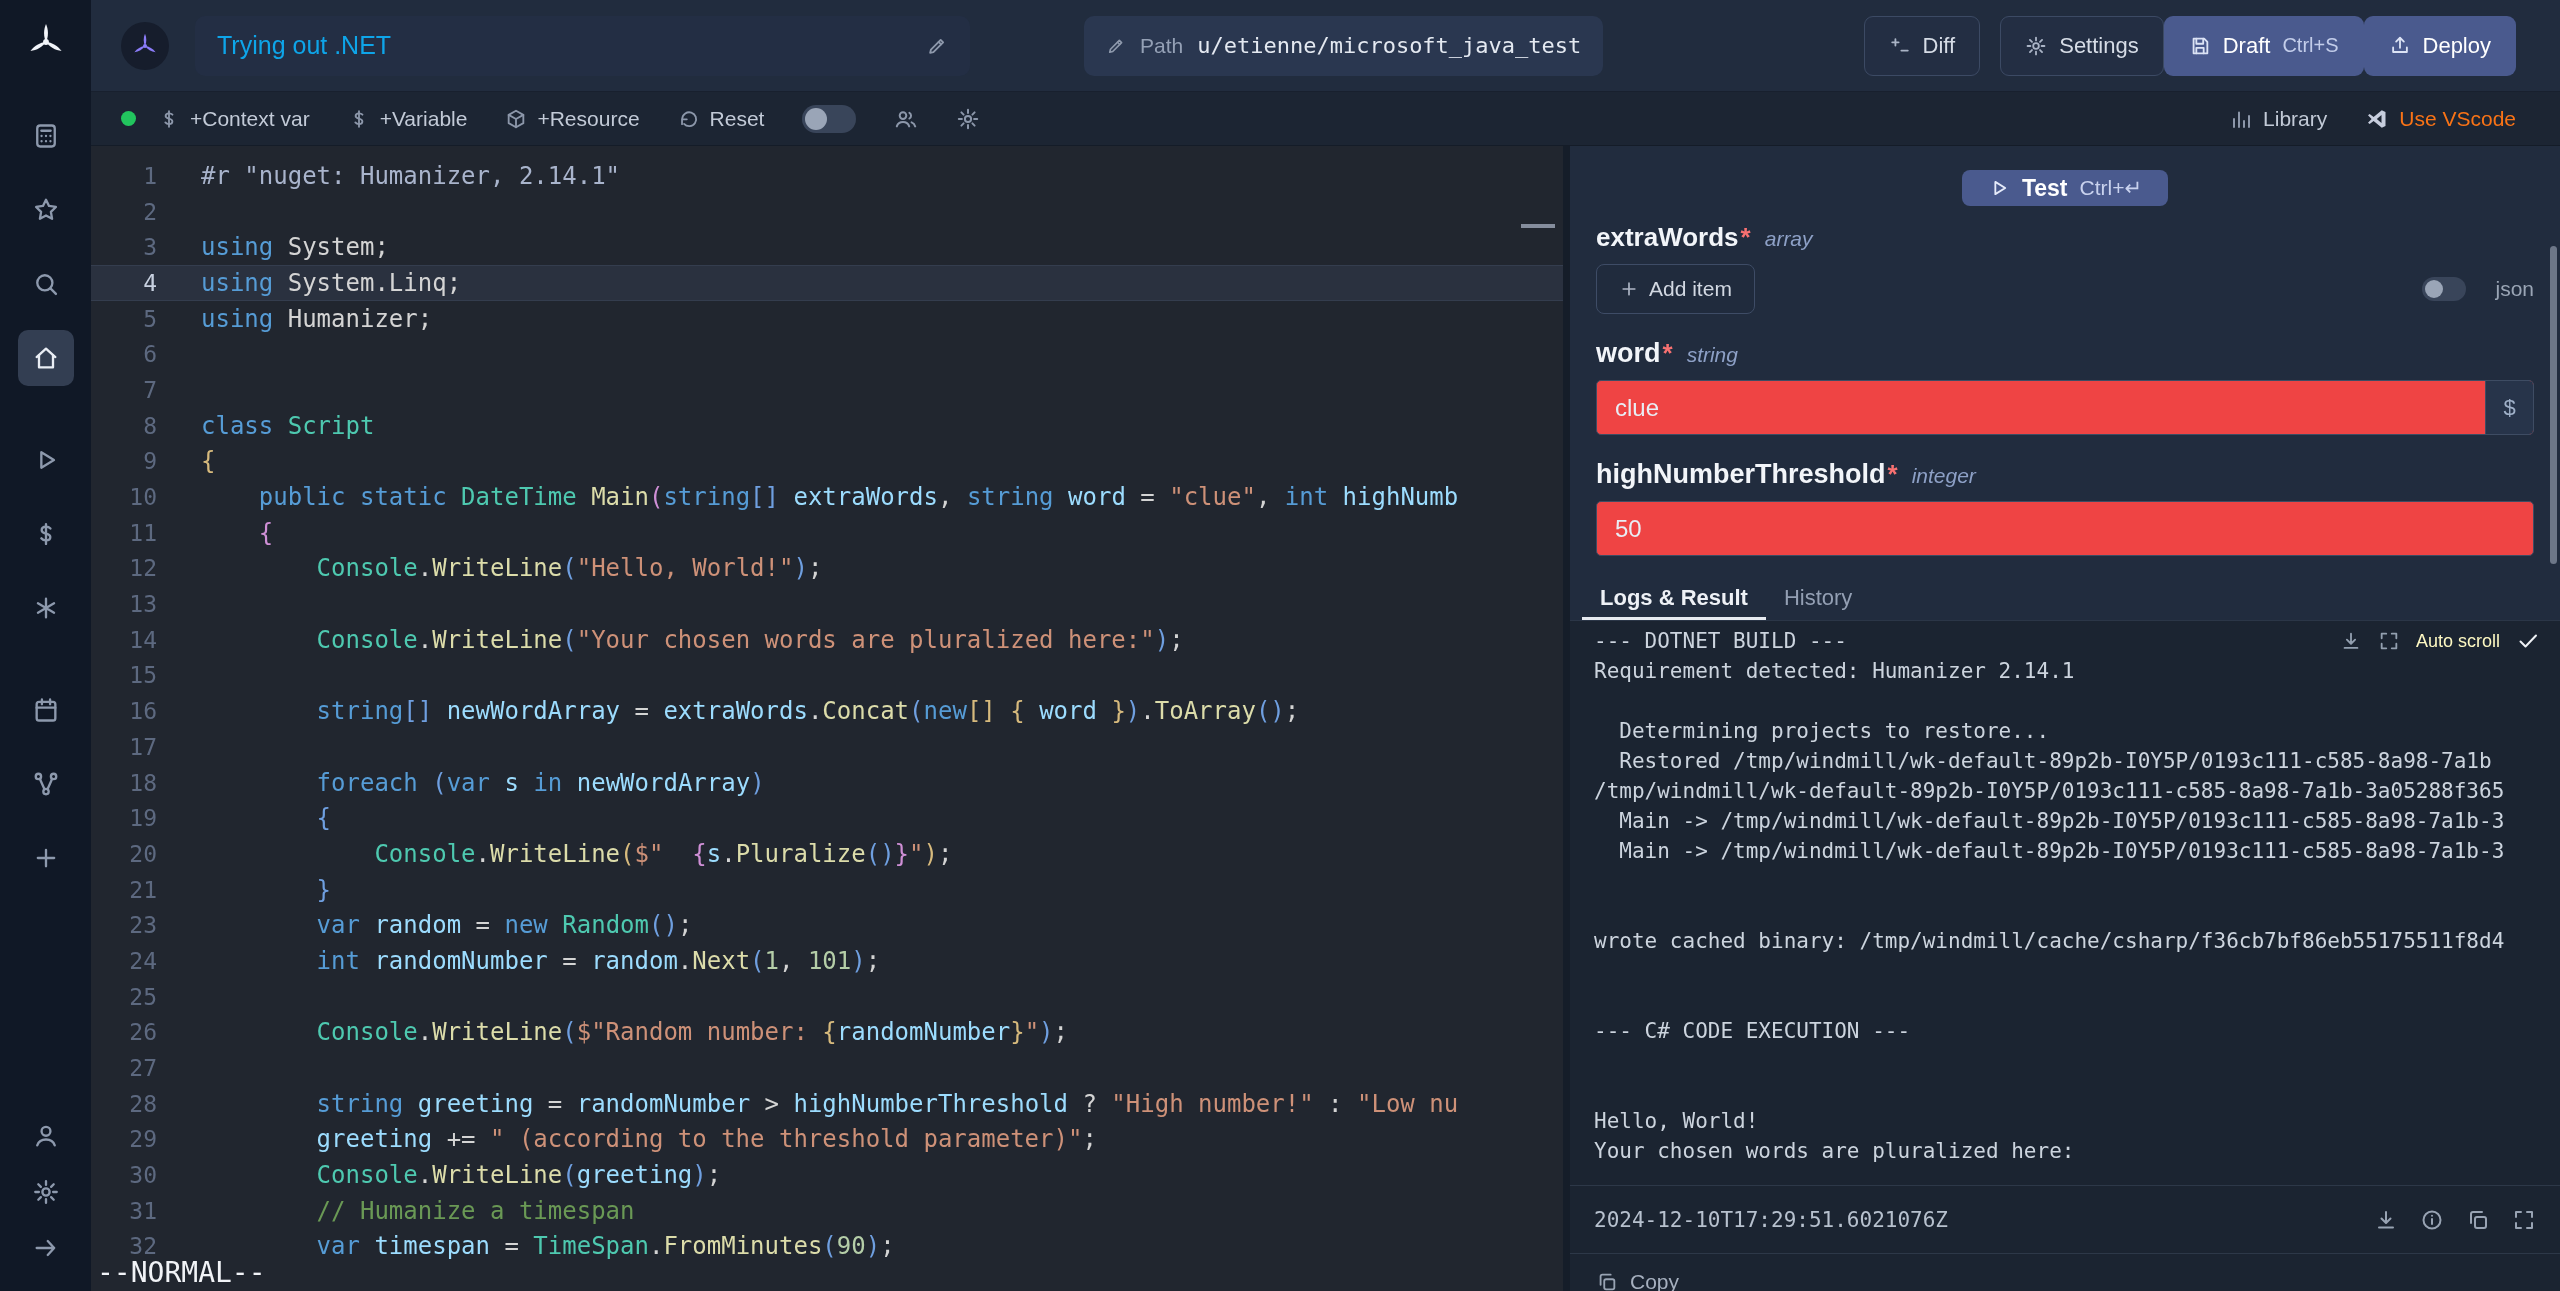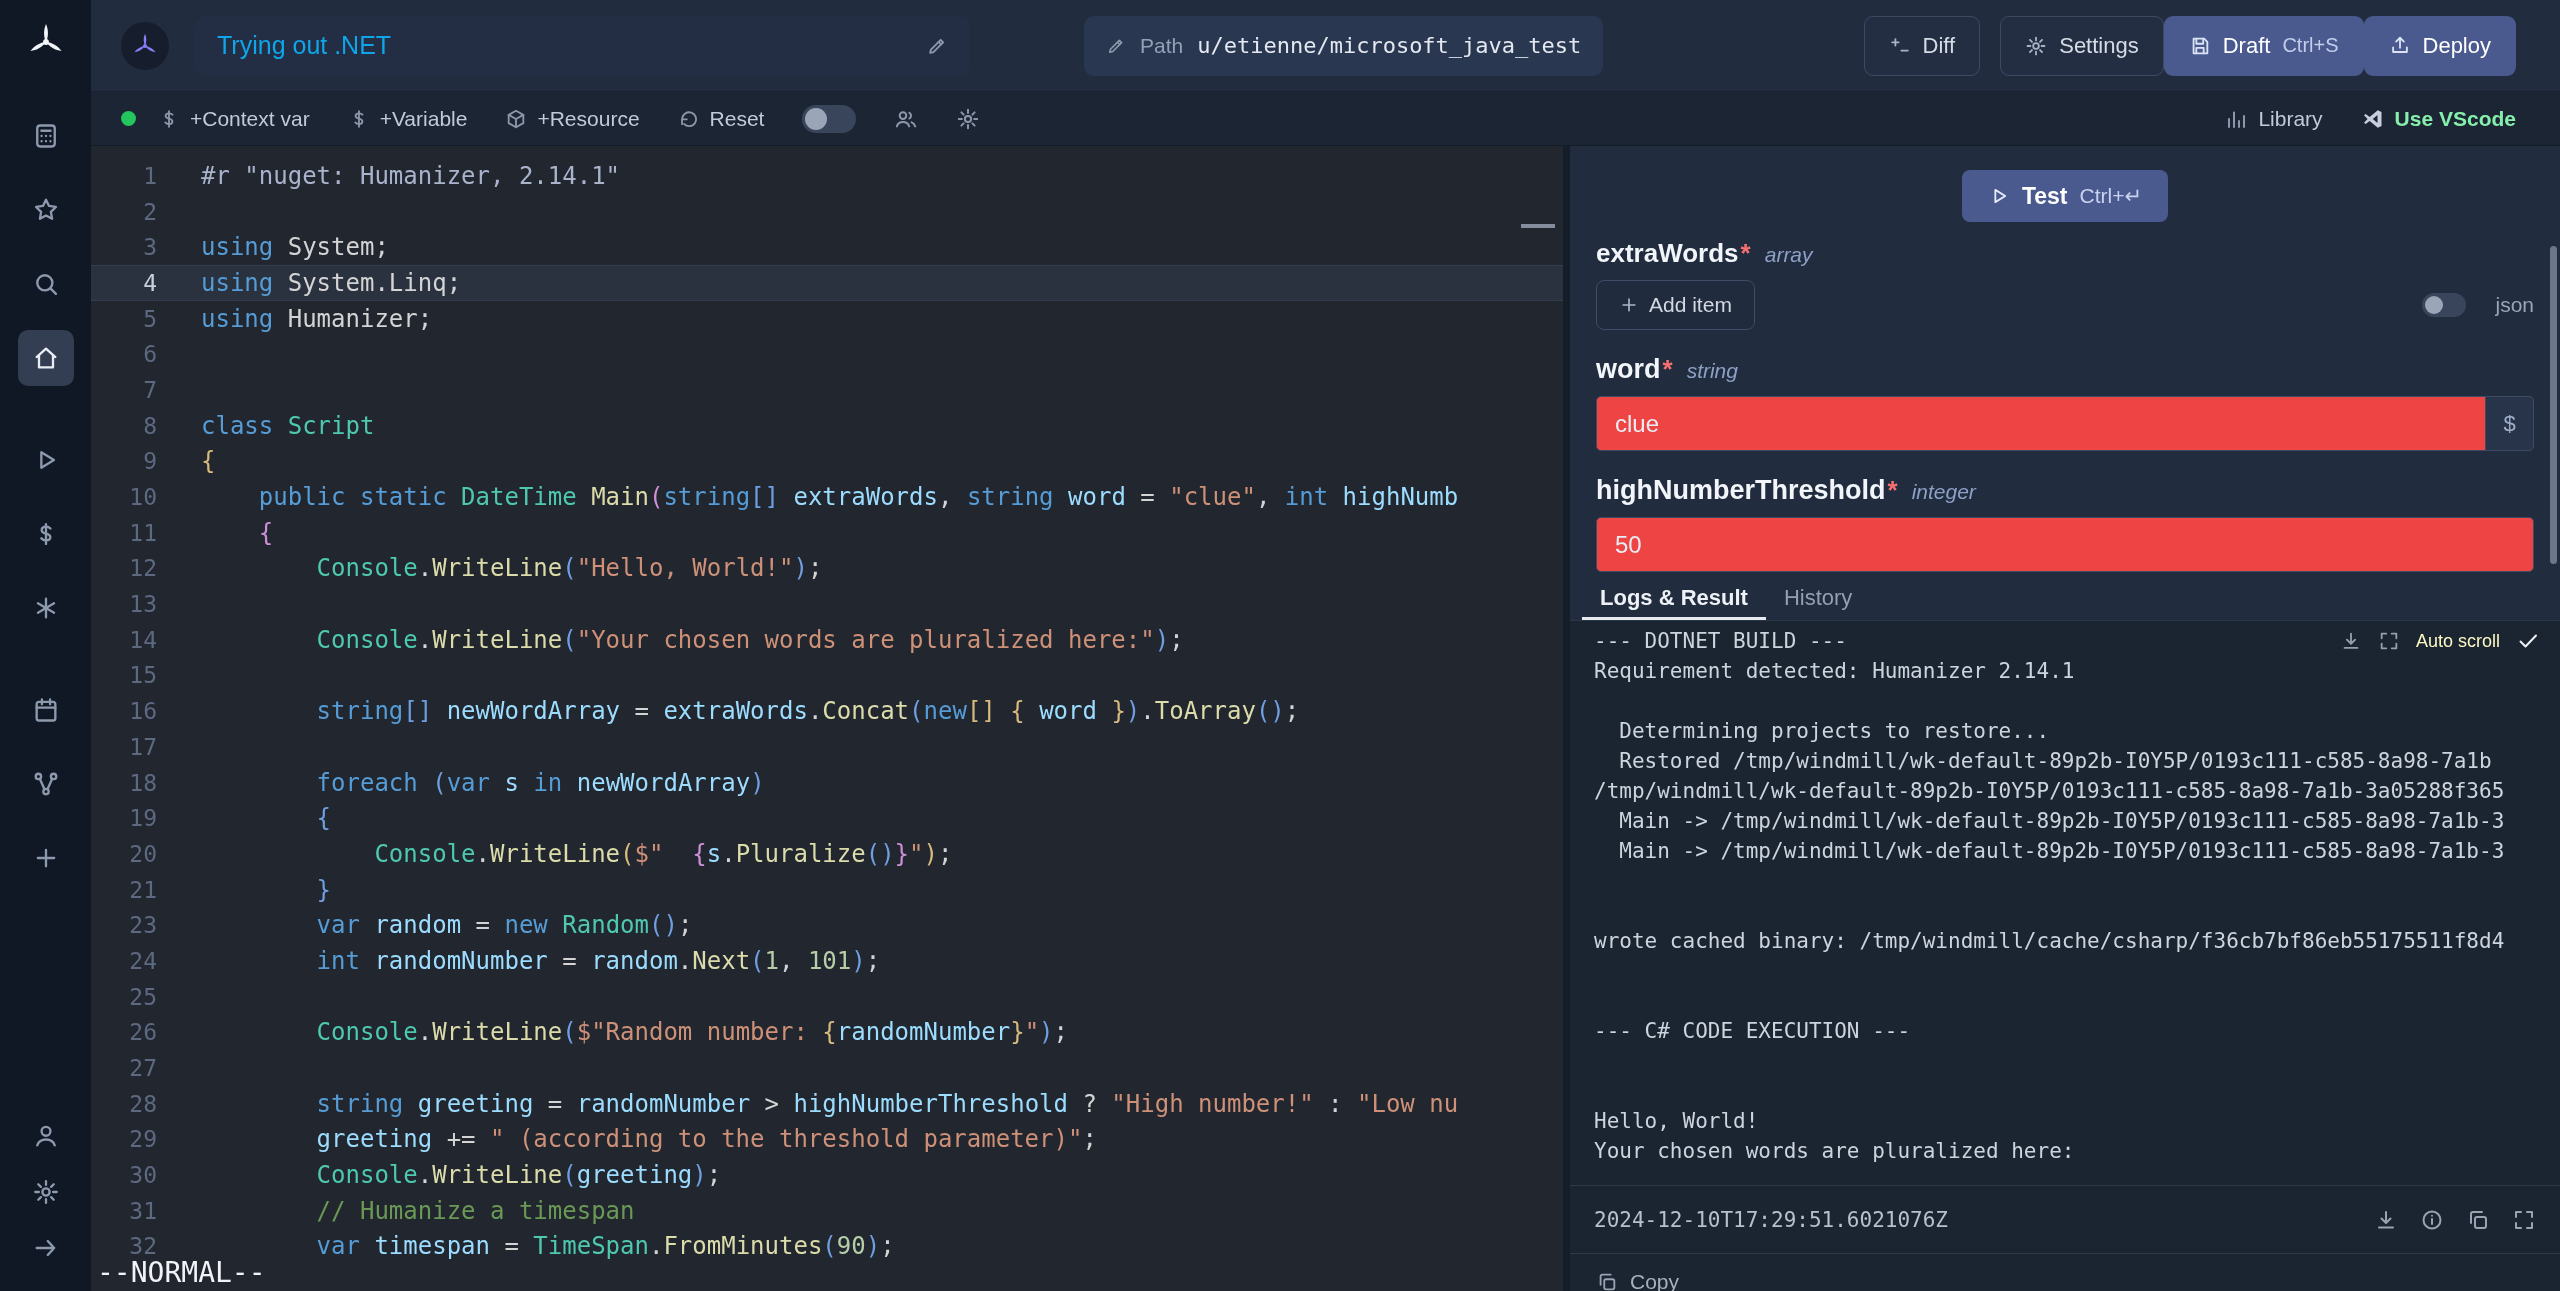--- a/index.html
+++ b/index.html
@@ -41,21 +41,21 @@
   .ml-auto{margin-left:auto}.ml-20{margin-left:20px}.ml-22{}
 
   
   .toolbar{height:54px;background:#1c2533;display:flex;align-items:center;padding:0 44px 0 30px;flex:none;border-bottom:1px solid #141c28}
   .status-dot{width:15px;height:15px;border-radius:50%;background:var(--accent-green,#22c55e);flex:none}
   .tool{display:flex;align-items:center;gap:10px;font-size:21px;color:#c2cad7;cursor:pointer;margin-left:38px}
   .tool .icon{color:#8c97aa}
   .tool.first{margin-left:22px}
   .switch{width:54px;height:28px;border-radius:14px;background:#39455a;position:relative;flex:none;cursor:pointer}
   .switch .knob{position:absolute;left:3px;top:3px;width:22px;height:22px;border-radius:50%;background:#9aa5b7}
-  .tool.vscode{color:#86efac;font-weight:700}
+  .tool.vscode{color:#f97316;font-weight:400}
   .tool.vscode .icon{color:#c7cede}
 
   
   .content{flex:1;display:flex;min-height:0}
   .editor{flex:1;background:#21262f;position:relative;overflow:hidden;padding-top:12px;min-width:0}
   .code-row{display:flex;align-items:center;height:35.7px;font-family:"DejaVu Sans Mono",monospace;font-size:24px;white-space:pre}
   .code-row .gut{width:66px;text-align:right;color:#5d6980;font-size:23px;flex:none}
   .code-row .code{margin-left:44px;flex:1;min-width:0;overflow:hidden}
   .code-row.active{background:#2a313f;box-shadow:inset 0 1px 0 #343d4e, inset 0 -1px 0 #343d4e}
   .code-row.active .gut{color:#c8d1e0}
@@ -63,21 +63,21 @@
   .tk-s{color:#ce9178}.tk-n{color:#b5cea8}.tk-c{color:#6a9955}.tk-d{color:#d4d4d4}
   .tk-pre{color:#a9b4cc}.tk-p1{color:#d7ba7d}.tk-p2{color:#cf8fd6}.tk-p3{color:#6f9fe0}
   .vim-mode{position:absolute;left:6px;bottom:2px;font-family:"DejaVu Sans Mono",monospace;font-size:28px;color:#f1f3f7;z-index:5}
   .ov-mark{position:absolute;top:78px;right:8px;width:34px;height:4px;background:#96a0b0;opacity:.85}
   .vdivider{width:7px;background:#151d29;flex:none;cursor:col-resize}
 
   
   .rpanel{width:990px;flex:none;background:#212c3e;display:flex;flex-direction:column;min-height:0;position:relative}
   .panel-top{height:429px;overflow:hidden;padding:0 26px;flex:none}
   .test-row{display:flex;justify-content:center;padding-top:24px;margin-bottom:16px}
-  .test-btn{height:52px;background:var(--primary-button,#4a5a8e);border:none;border-radius:8px;display:flex;align-items:center;gap:12px;padding:0 26px;font-size:23px;color:#fff;font-weight:700;cursor:pointer;font-family:inherit}
+  .test-btn{height:36px;background:var(--primary-button,#4a5a8e);border:none;border-radius:8px;display:flex;align-items:center;gap:12px;padding:0 26px;font-size:23px;color:#fff;font-weight:700;cursor:pointer;font-family:inherit}
   .test-btn .icon{color:#e6ebfa}
   .test-btn .shortcut{font-weight:400;color:#c9d2ee;font-size:21px}
   .field-label{display:flex;align-items:baseline;height:32px;margin-bottom:10px}
   .fname{font-size:26px;font-weight:700;color:#f2f5f9}
   .fname-lg{font-size:27px}
   .req{color:#f87171;font-size:26px;font-weight:700;margin-left:2px}
   .ftype{font-size:21px;font-style:italic;color:#8da0c6;margin-left:14px}
   .row-between{display:flex;align-items:center;justify-content:space-between;margin-bottom:24px}
   .add-btn{height:50px;padding:0 22px;background:#202b3d;border:1px solid #3e4c66;border-radius:8px;display:flex;gap:10px;align-items:center;font-size:21px;color:#d2d8e2;cursor:pointer;font-family:inherit}
   .add-btn .icon{color:#aeb7c6}

